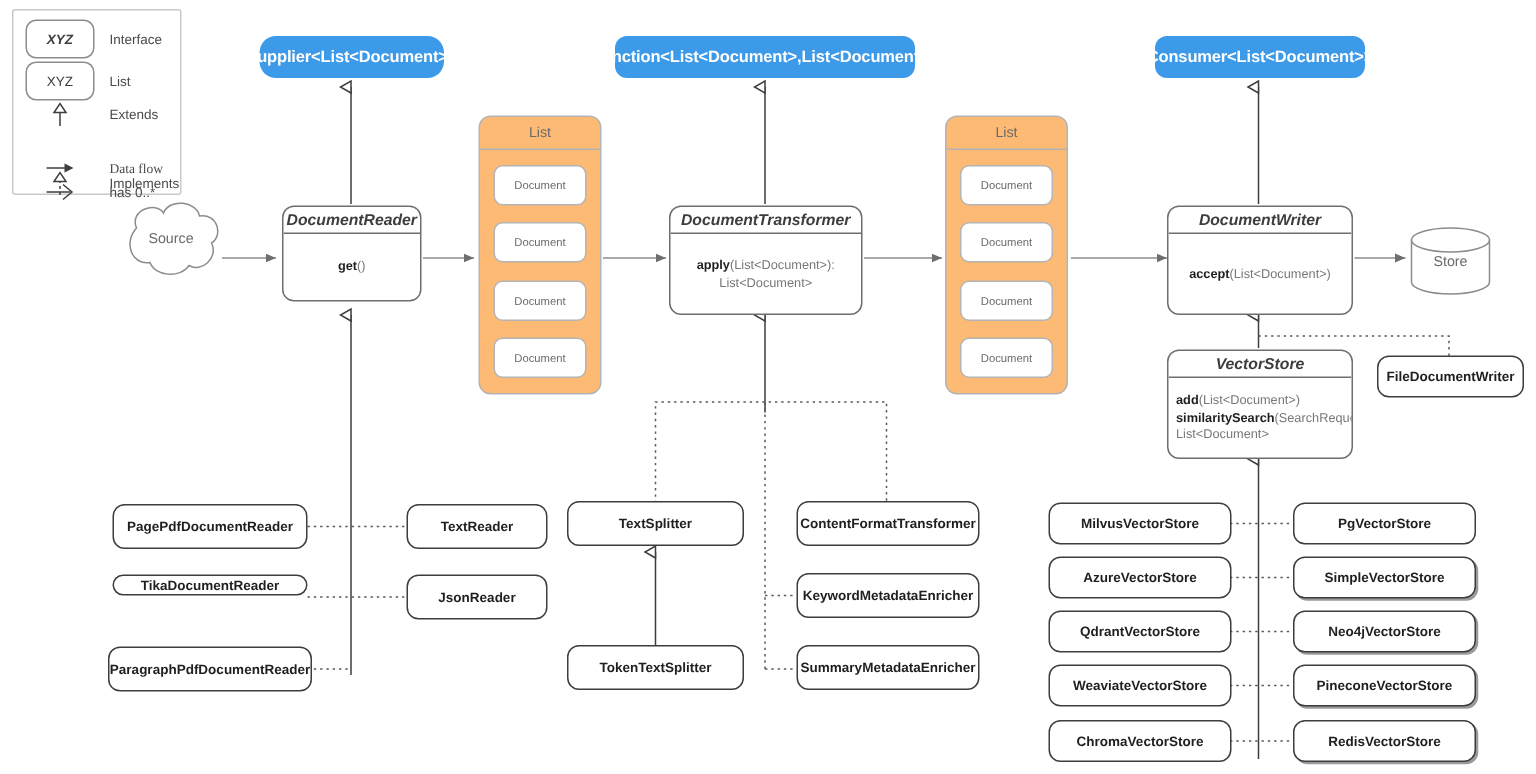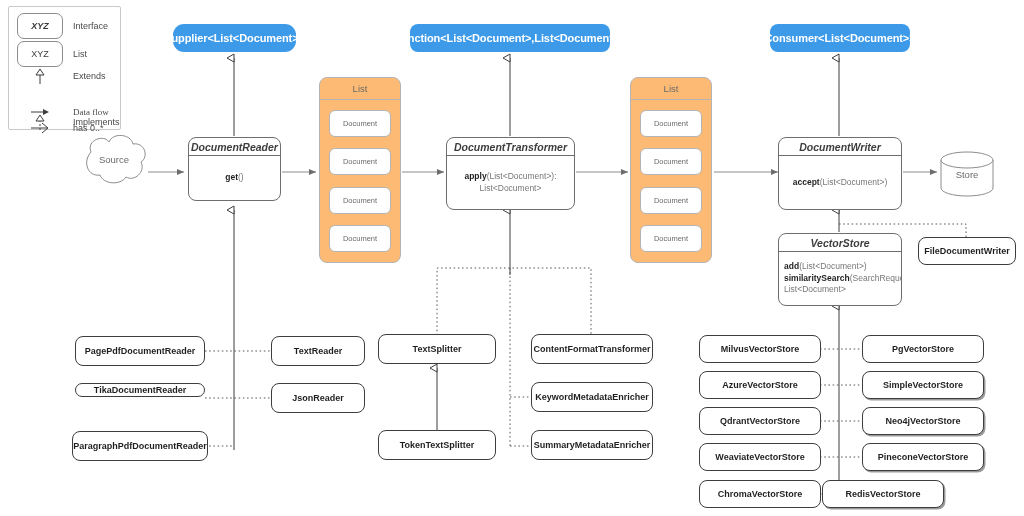--- a/index.html
+++ b/index.html
@@ -436,15 +436,15 @@
   <div class="impl" style="left:699px; top:371px; width:122px; height:28px;">AzureVectorStore</div>
   <div class="impl shadowed" style="left:862px; top:371px; width:122px; height:28px;">SimpleVectorStore</div>
 
   <div class="impl" style="left:699px; top:407px; width:122px; height:28px;">QdrantVectorStore</div>
   <div class="impl shadowed" style="left:862px; top:407px; width:122px; height:28px;">Neo4jVectorStore</div>
 
   <div class="impl" style="left:699px; top:443px; width:122px; height:28px;">WeaviateVectorStore</div>
   <div class="impl shadowed" style="left:862px; top:443px; width:122px; height:28px;">PineconeVectorStore</div>
 
   <div class="impl" style="left:699px; top:480px; width:122px; height:28px;">ChromaVectorStore</div>
-  <div class="impl shadowed" style="left:822px; top:480px; width:122px; height:28px;">RedisVectorStore</div>
+  <div class="impl shadowed" style="left:862px; top:480px; width:122px; height:28px;">RedisVectorStore</div>
 
 </div>
 
 </body></html>

